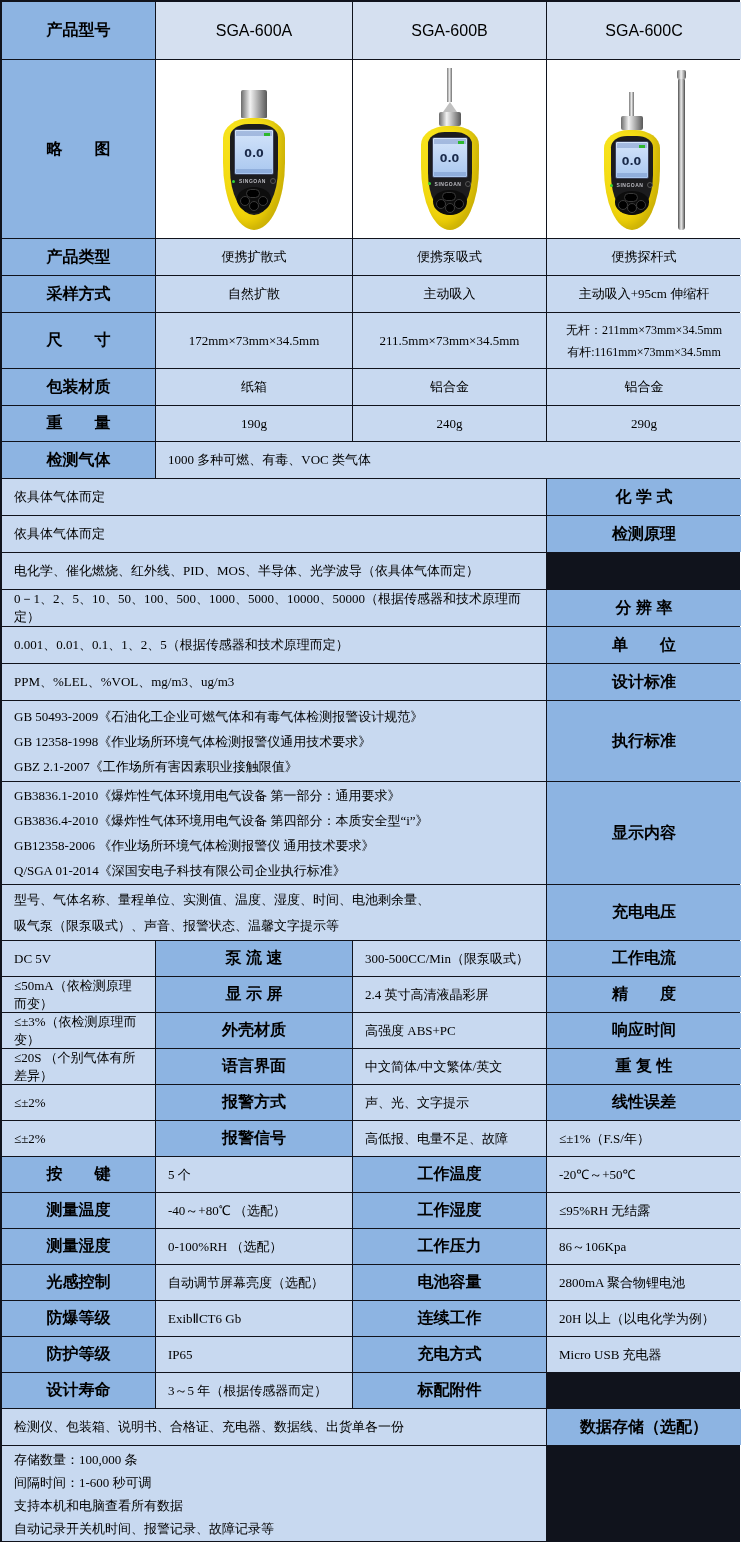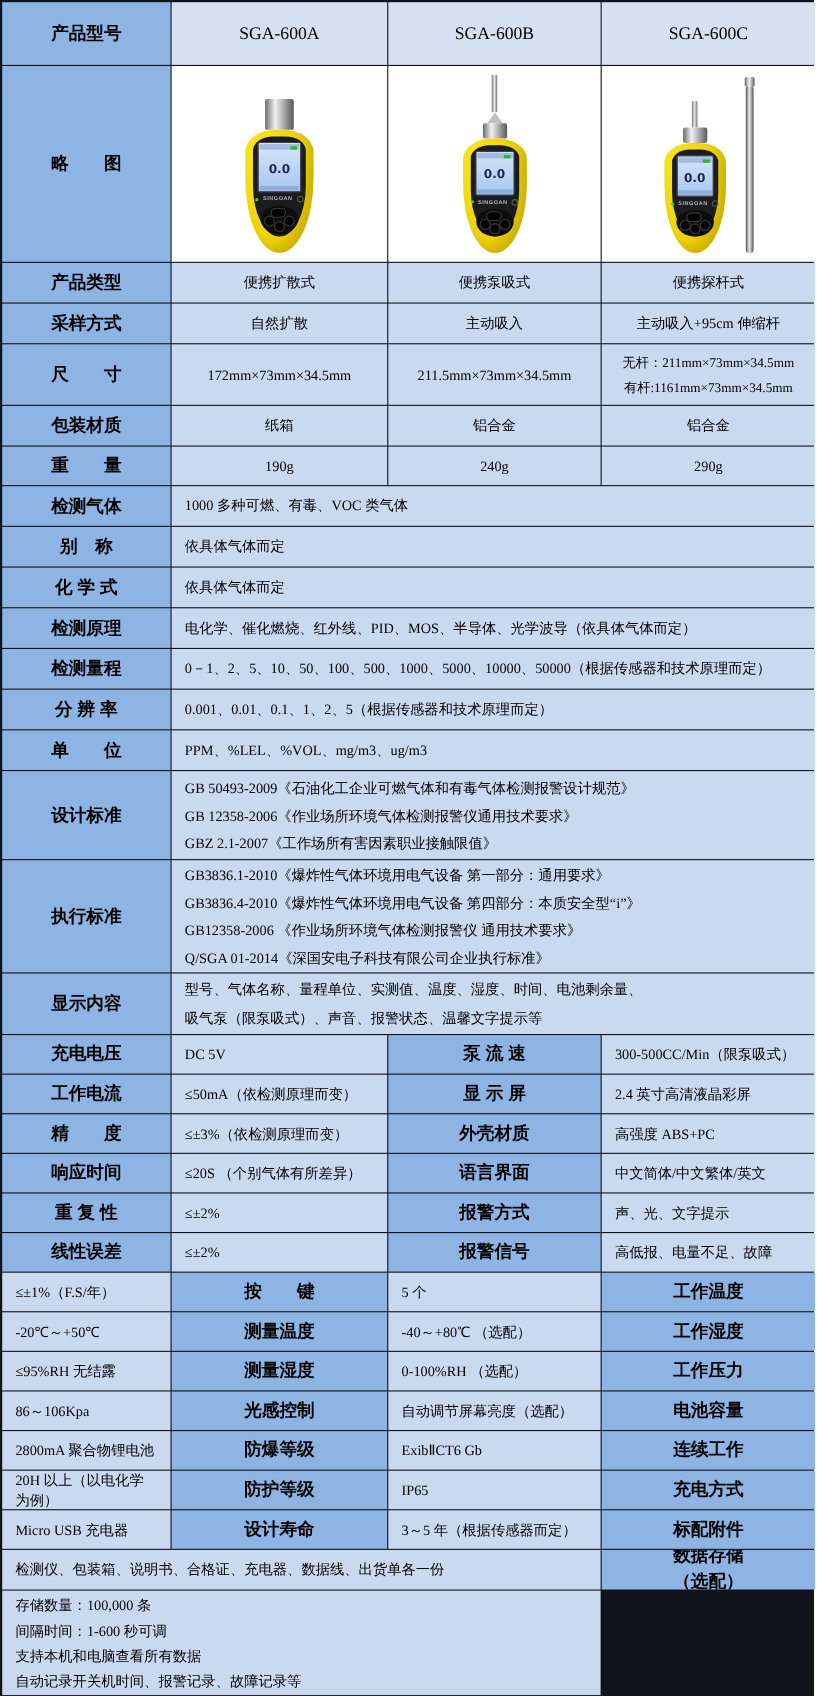--- a/index.html
+++ b/index.html
@@ -8,22 +8,22 @@
     width:736px;
     display:grid;
     grid-template-columns:153px 196px 193px 194px;
     grid-template-rows:57px 178px 36px 36px 55px 36px 35px repeat(7,36px) 80px 102px 55px repeat(13,35px) 36px 95px;
     gap:1px;
     background:#10131c;
     border:2px solid #10131c;
   }
   .cell{display:flex;align-items:center;box-sizing:border-box;overflow:hidden;}
   .lb{background:#8DB4E2;justify-content:center;font-weight:bold;font-size:16px;text-align:center;}
-  .lb.two{flex-direction:column;line-height:24px;}
-  .mh{background:#D5E0F0;justify-content:center;font-family:Liberation Serif, serif;font-size:16px;}
+  .lb.two{flex-direction:row;line-height:24px;}
+  .mh{background:#D5E0F0;justify-content:center;font-family:Liberation Sans, sans-serif;font-size:16px;}
   .ct{background:#C8D9F0;font-family:Liberation Serif, serif;font-size:13px;}
   .cc{justify-content:center;text-align:center;}
   .cl{padding:0 12px;justify-content:flex-start;}
   .span3{grid-column:span 3;}
   .multi{flex-direction:column;align-items:flex-start;justify-content:center;line-height:25px;}
   .multi.lh26{line-height:26px;}
   .multi.lh23{line-height:23px;}
   .dims{flex-direction:column;align-items:center;justify-content:center;padding:0 5px;font-size:12px;line-height:22px;}
   .photo{background:#fff;justify-content:center;align-items:flex-end;padding-bottom:8px;}
 
@@ -193,42 +193,40 @@
   <div class="cell ct cc">铝合金</div>
 
   <div class="cell lb">重　　量</div>
   <div class="cell ct cc">190g</div>
   <div class="cell ct cc">240g</div>
   <div class="cell ct cc">290g</div>
 
   <div class="cell lb">检测气体</div>
   <div class="cell ct cl span3">1000 多种可燃、有毒、VOC 类气体</div>
 
-  <div class="cell lb">别　称</div>
   <div class="cell ct cl span3">依具体气体而定</div>
 
   <div class="cell lb">化 学 式</div>
   <div class="cell ct cl span3">依具体气体而定</div>
 
   <div class="cell lb">检测原理</div>
   <div class="cell ct cl span3">电化学、催化燃烧、红外线、PID、MOS、半导体、光学波导（依具体气体而定）</div>
 
-  <div class="cell lb">检测量程</div>
   <div class="cell ct cl span3">0－1、2、5、10、50、100、500、1000、5000、10000、50000（根据传感器和技术原理而定）</div>
 
   <div class="cell lb">分 辨 率</div>
   <div class="cell ct cl span3">0.001、0.01、0.1、1、2、5（根据传感器和技术原理而定）</div>
 
   <div class="cell lb">单　　位</div>
   <div class="cell ct cl span3">PPM、%LEL、%VOL、mg/m3、ug/m3</div>
 
   <div class="cell lb">设计标准</div>
   <div class="cell ct cl span3 multi">
     <div>GB 50493-2009《石油化工企业可燃气体和有毒气体检测报警设计规范》</div>
-    <div>GB 12358-2006《作业场所环境气体检测报警仪通用技术要求》</div>
+    <div>GB 12358-1998《作业场所环境气体检测报警仪通用技术要求》</div>
     <div>GBZ 2.1-2007《工作场所有害因素职业接触限值》</div>
   </div>
 
   <div class="cell lb">执行标准</div>
   <div class="cell ct cl span3 multi">
     <div>GB3836.1-2010《爆炸性气体环境用电气设备  第一部分：通用要求》</div>
     <div>GB3836.4-2010《爆炸性气体环境用电气设备  第四部分：本质安全型“i”》</div>
     <div>GB12358-2006 《作业场所环境气体检测报警仪  通用技术要求》</div>
     <div>Q/SGA 01-2014《深国安电子科技有限公司企业执行标准》</div>
   </div>

